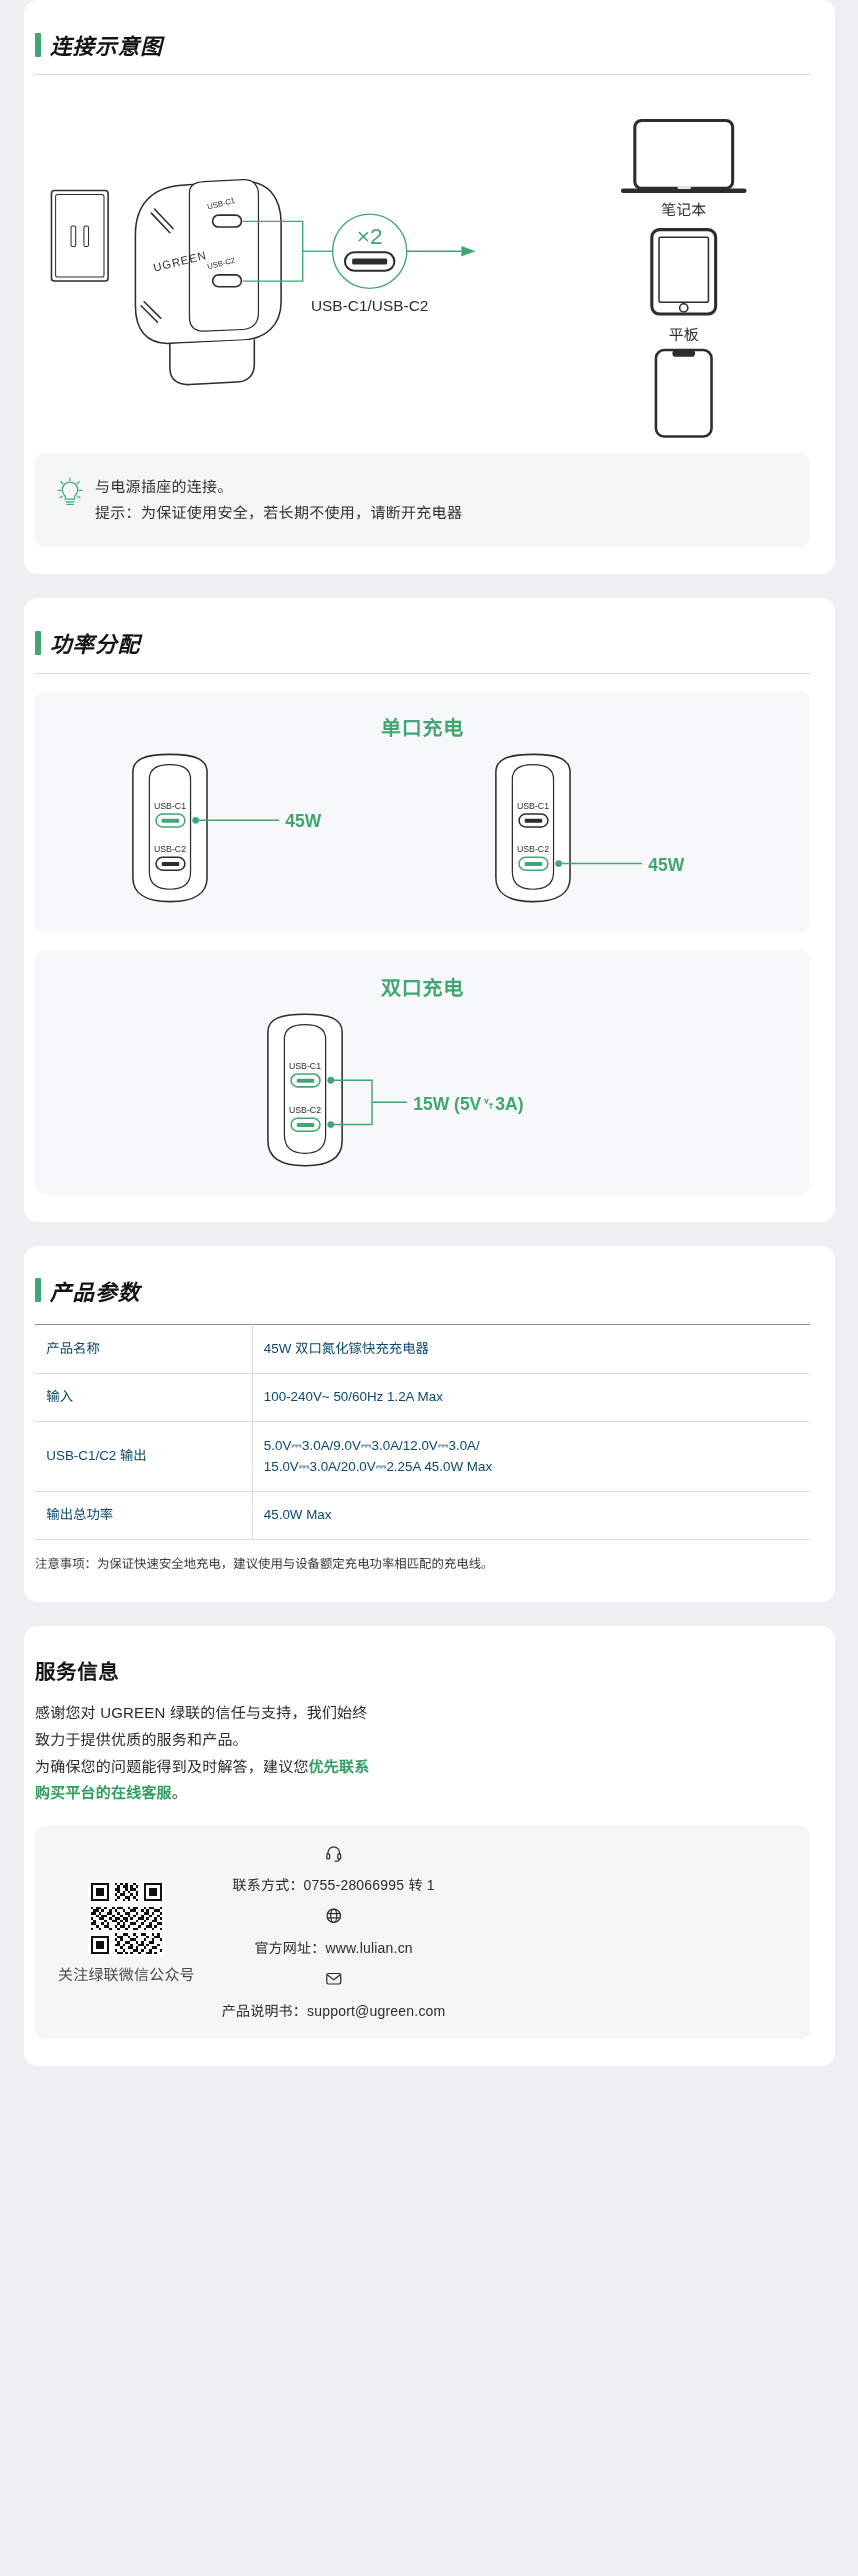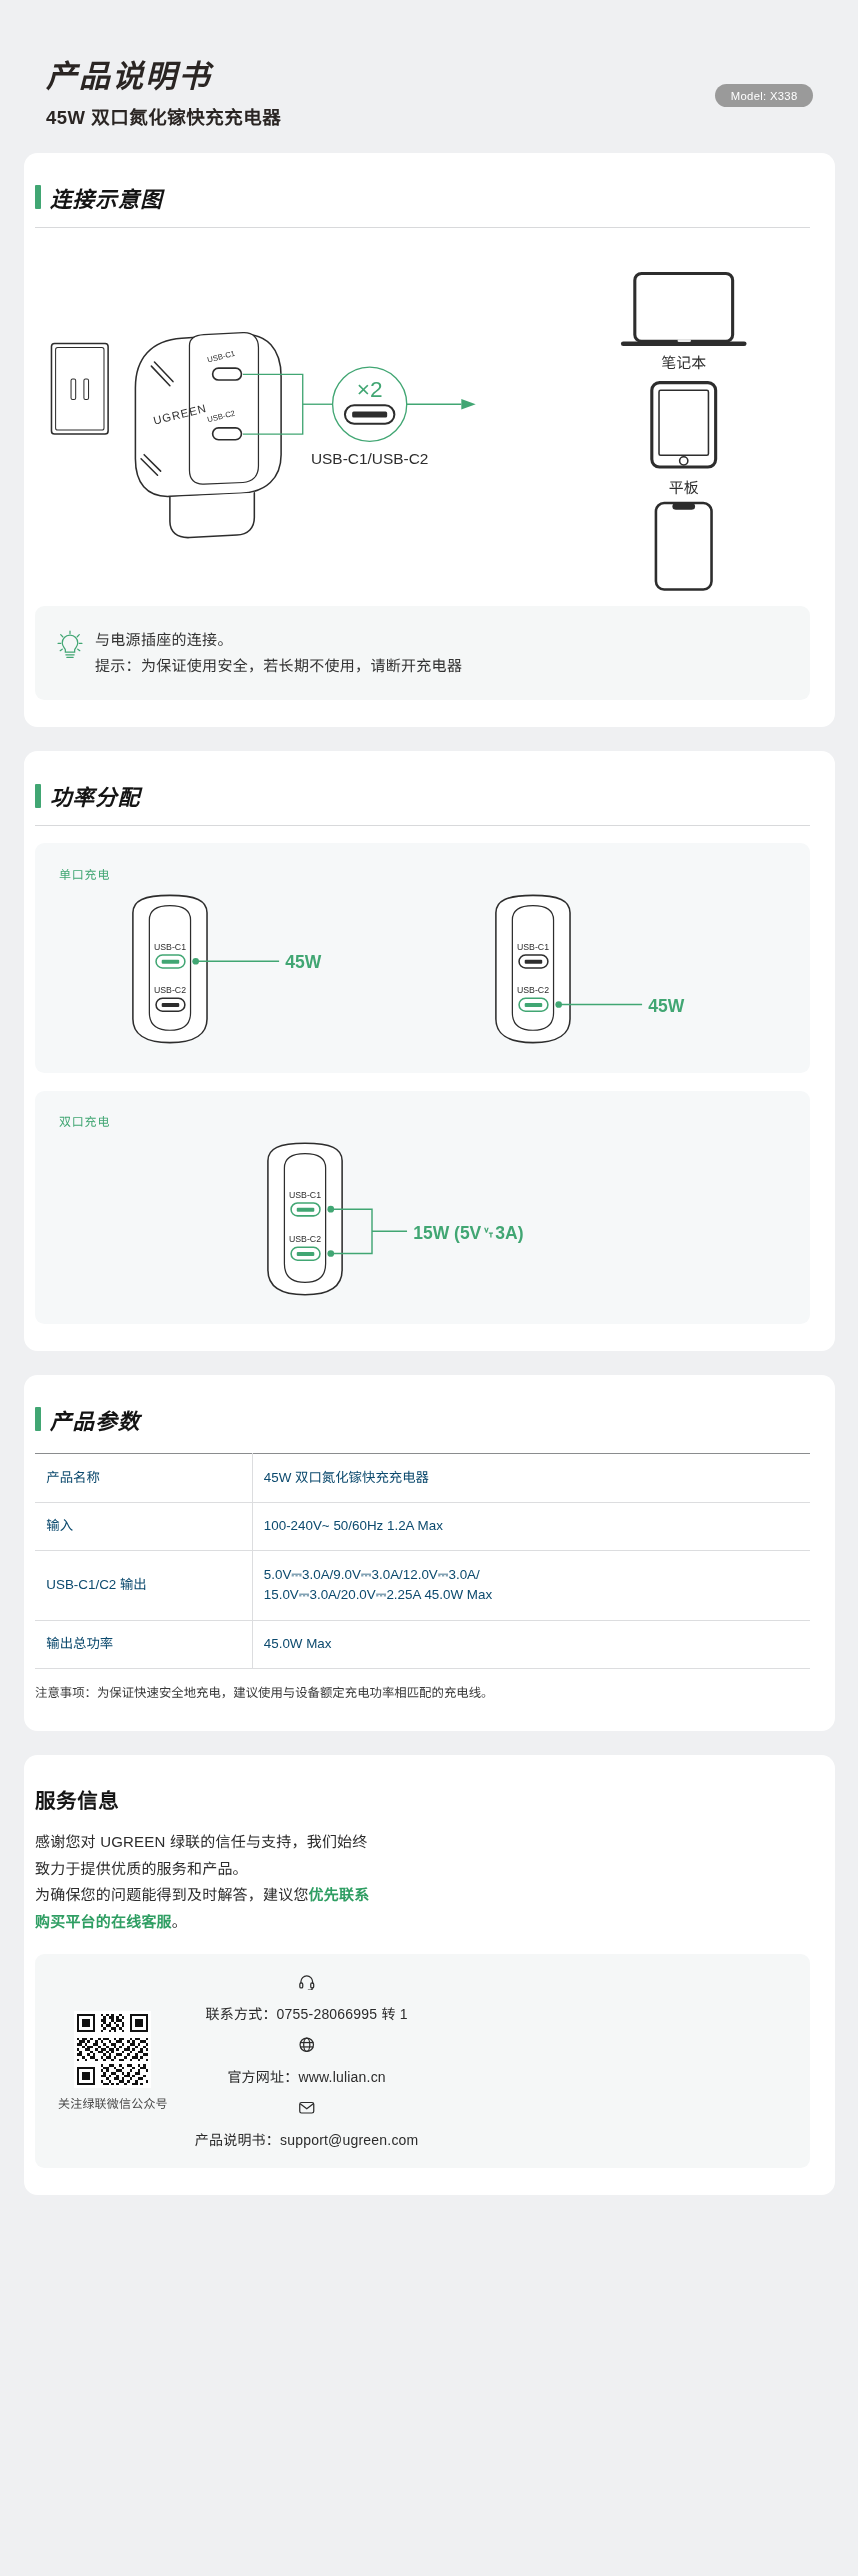--- a/index.html
+++ b/index.html
@@ -106,25 +106,26 @@
   }
 
   
   .panel {
     background: #f6f8f9;
     border-radius: 9.3px;
     padding: 21.6px 24px 24px 24px;
     margin-top: 17.5px;
   }
   .panel-title {
-    font-size: 12px;
-    font-weight: normal;
+    font-size: 20px;
+    font-weight: bold;
     color: #41a673;
     letter-spacing: 0.8px;
     margin-bottom: 10.3px;
+    text-align: center;
   }
   .panel-body { display: flex; justify-content: space-around; align-items: center; }
   .panel-body.center { justify-content: center; }
 
   
   .spec-table {
     width: 100%;
     border-collapse: collapse;
     margin-top: 18.5px;
     font-size: 13.4px;
@@ -167,38 +168,31 @@
   .contact-box {
     margin-top: 18.5px;
     background: #f5f7f7;
     border-radius: 9.3px;
     padding: 18.5px 23px;
     display: flex;
     align-items: center;
     gap: 27px;
   }
   .qr-wrap { display: flex; flex-direction: column; align-items: center; gap: 5.2px; }
-  .qr-caption { font-size: 12px; color: #4a4a4a; letter-spacing: 0.2px; }
+  .qr-caption { font-size: 15px; color: #4a4a4a; letter-spacing: 0.2px; }
   .contact-list { display: flex; flex-direction: column; gap: 13.4px; }
   .contact-row { display: flex; align-items: center; gap: 10.3px; flex-direction: column; }
   .contact-text { font-size: 14px; color: #2b2b2b; letter-spacing: 0.2px; }
   .ci { flex: 0 0 auto; }
 </style>
 </head>
 <body>
 
 <div class="page">
 
-  <div class="header">
-    <div class="header-left">
-      <div class="doc-title">产品说明书</div>
-      <div class="doc-subtitle">45W 双口氮化镓快充充电器</div>
-    </div>
-    <div class="model-badge">Model: X338</div>
-  </div>
 
   <div class="card">
     <div class="section-head">
       <div class="accent-bar"></div>
       <div class="section-title">连接示意图</div>
     </div>
     <div class="divider"></div>
 
     <div class="diagram">
       <svg width="762" height="361" viewBox="0 0 1480 700">

